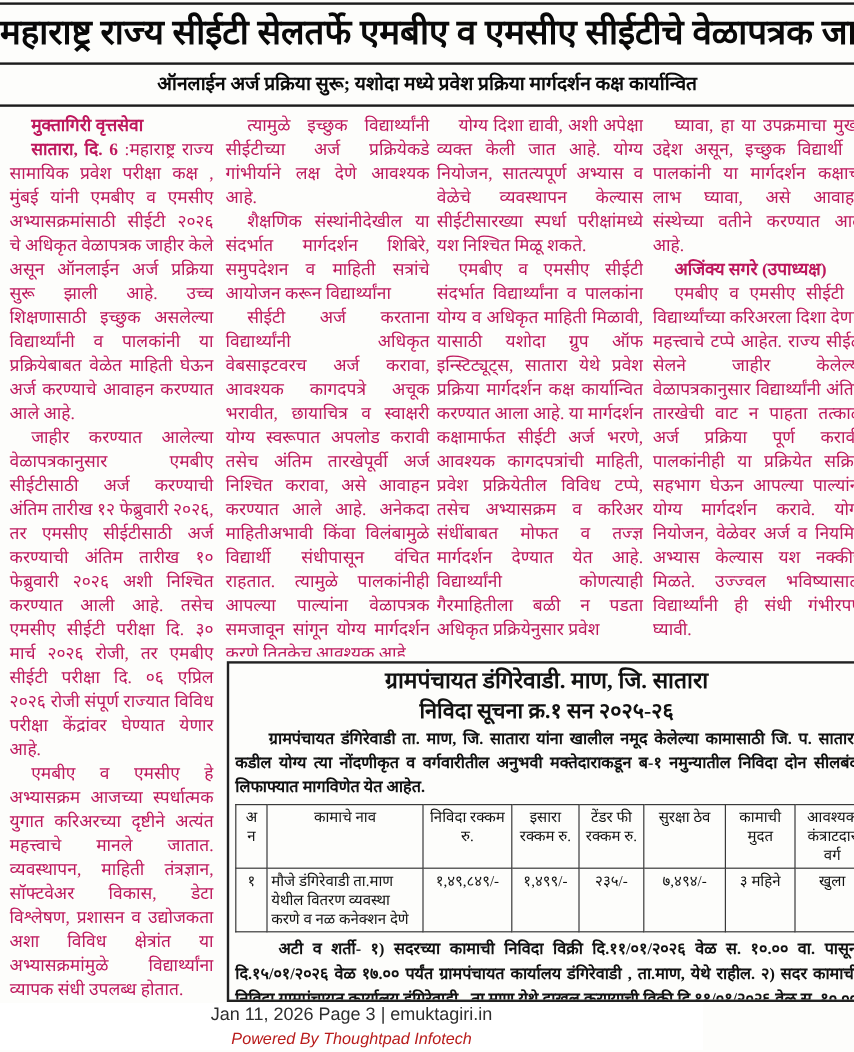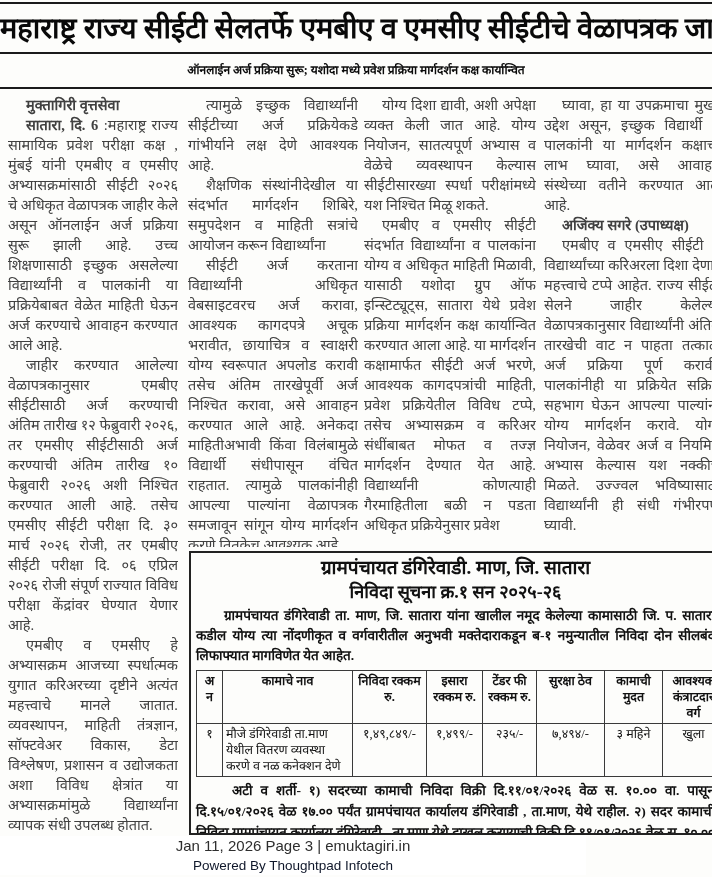--- a/index.html
+++ b/index.html
@@ -11,26 +11,26 @@
   .rule.top{top:2px;height:2px;}
   .rule.mid{top:52px;height:2px;}
   .rule.bot{top:87px;height:2px;}
   .headline{
     position:absolute;top:5px;left:0;width:712px;height:46px;
     font-size:29px;font-weight:bold;text-align:center;white-space:nowrap;
     overflow:hidden;line-height:46px;letter-spacing:0px;color:#090909;
   }
   .subheadline{
     position:absolute;top:55px;left:0;width:712px;height:31px;
-    font-size:12px;font-weight:bold;text-align:center;white-space:nowrap;
+    font-size:16px;font-weight:bold;text-align:center;white-space:nowrap;
     overflow:hidden;line-height:31px;color:#0b0b0b;
   }
   .col{
     position:absolute;top:95px;font-size:14.5px;line-height:20px;
-    text-align:justify;overflow:hidden;color:#404040;
+    text-align:justify;overflow:hidden;color:#be185d;
   }
   .col p{margin:0;text-indent:18px;}
   .col1{left:8px;width:170px;height:740px;}
   .col2{left:188px;width:170px;height:452px;}
   .col3{left:364px;width:172px;height:452px;}
   .col4{left:544px;width:176px;height:452px;}
   .byline{font-weight:bold;text-indent:0;}
   .dateline{font-weight:bold;}
   .person-subhead{font-weight:bold;text-align:left;}
   .tender-box{
@@ -45,32 +45,32 @@
     text-indent:28px;margin:2px 0 0 0;
   }
   table.tender-table{
     border-collapse:collapse;margin-top:4px;width:528px;table-layout:fixed;
     font-size:12.5px;line-height:16px;
   }
   .tender-table th,.tender-table td{
     border:1px solid #3a3a3a;padding:2px 3px;vertical-align:top;text-align:center;
     font-weight:normal;overflow:hidden;
   }
-  .tender-table th{font-weight:bold;}
+  .tender-table th{font-weight:normal;}
   .tender-table td.work-name{text-align:left;}
   .tender-terms{
     font-size:13.5px;font-weight:bold;line-height:21px;text-align:justify;
     text-indent:36px;margin:3px 0 0 0;
   }
   .footer{
     position:absolute;left:0;top:836px;width:586px;text-align:center;
     font-family:"Liberation Sans","DejaVu Sans",sans-serif;color:#2e2e2e;background:#ffffff;
   }
   .footer .line1{font-size:15px;line-height:20px;}
-  .footer .line2{font-size:13.5px;line-height:19px;color:#0f172a;}
+  .footer .line2{font-size:13.5px;line-height:19px;color:#b91c1c;font-style:italic;}
 </style>
 </head>
 <body>
 
 <div class="page">
 
   <div class="rule top"></div>
   <div class="headline">महाराष्ट्र राज्य सीईटी सेलतर्फे एमबीए व एमसीए सीईटीचे वेळापत्रक जाहीर</div>
   <div class="rule mid"></div>
   <div class="subheadline">ऑनलाईन अर्ज प्रक्रिया सुरू; यशोदा मध्ये प्रवेश प्रक्रिया मार्गदर्शन कक्ष कार्यान्वित</div>

